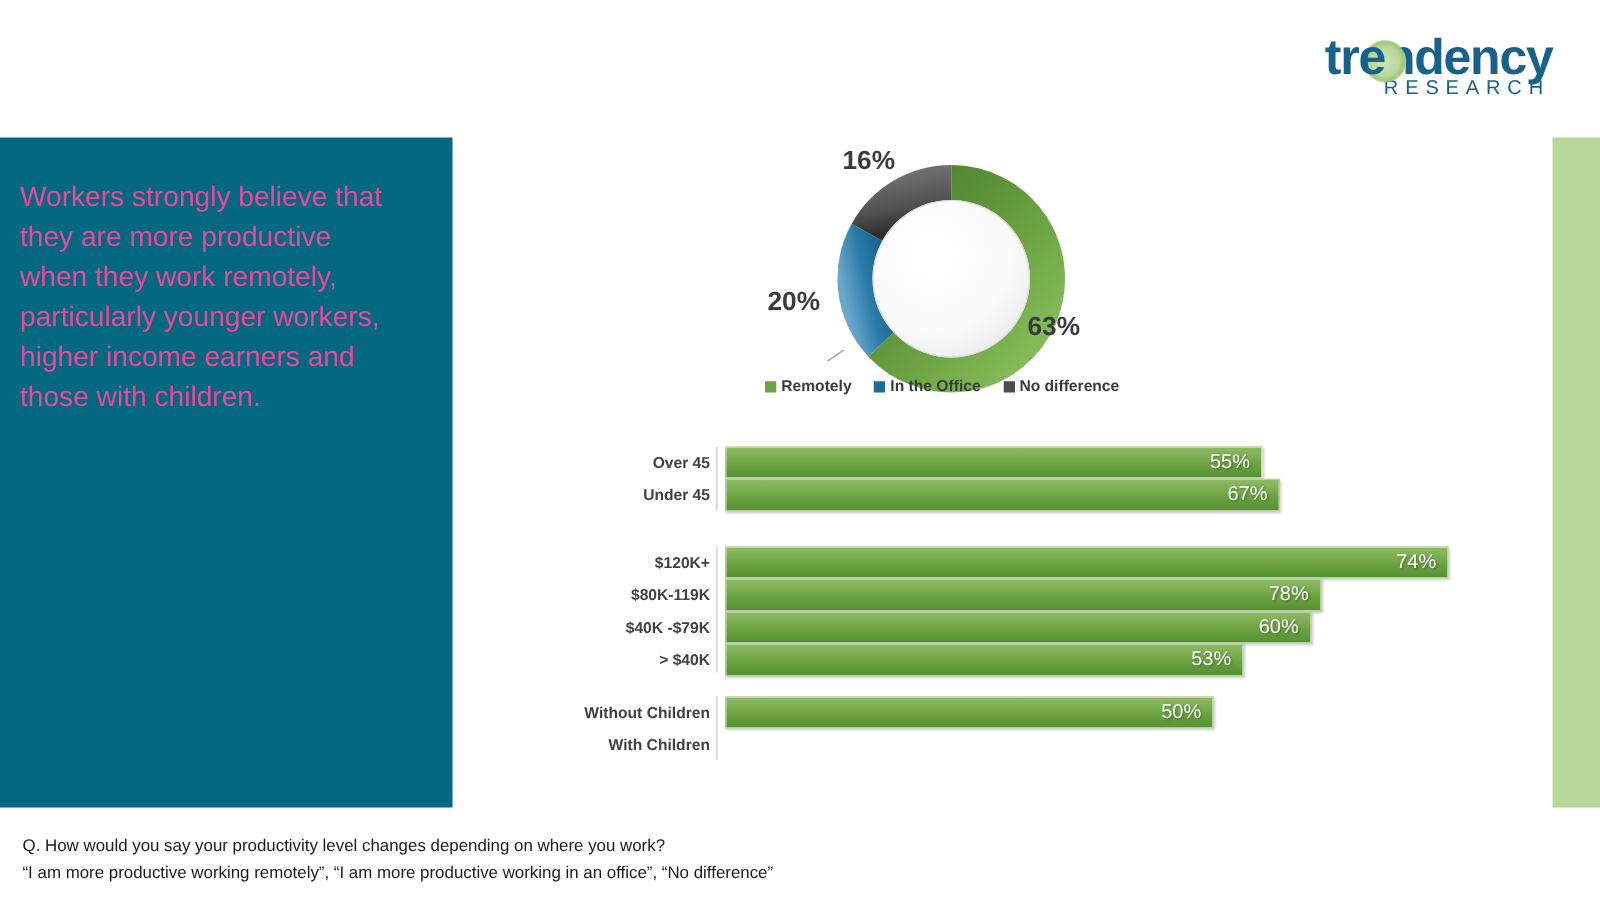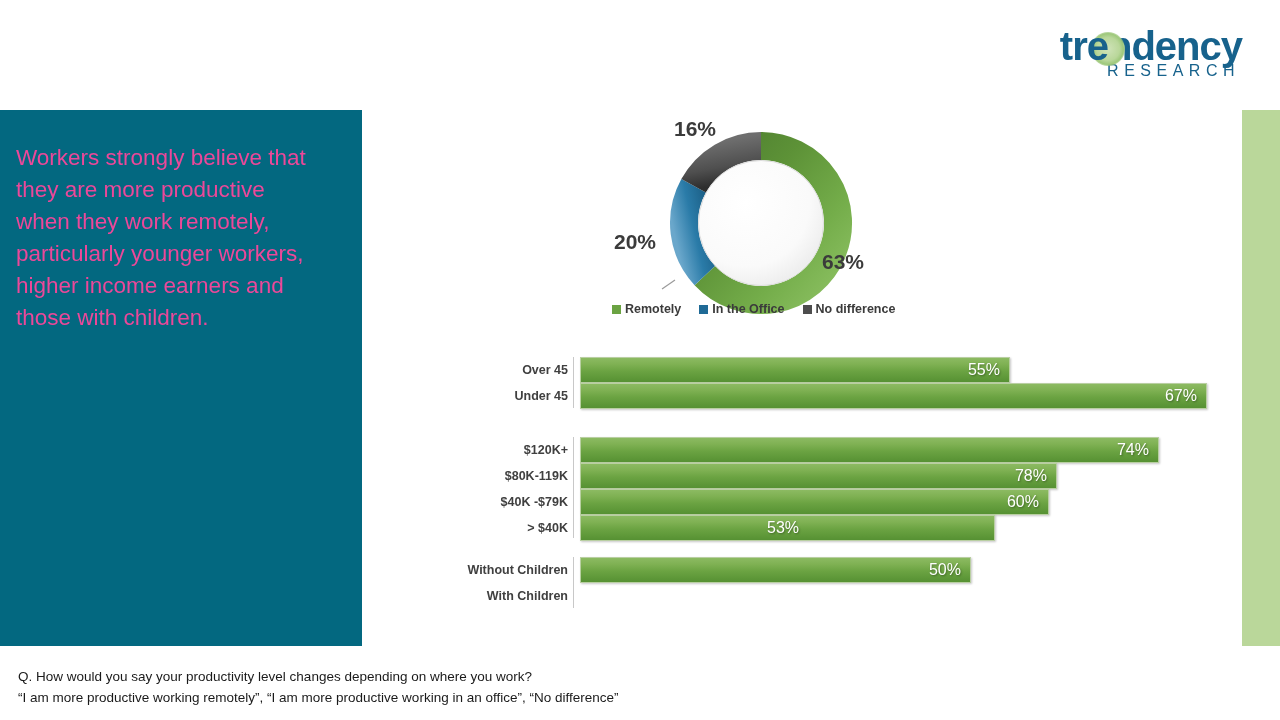--- a/index.html
+++ b/index.html
@@ -188,21 +188,21 @@
     <div class="bar-cat">Over 45</div>
     <div class="bar-track">
       <div class="bar-fill" style="width:430px;">
         <span class="bar-val">55%</span>
       </div>
     </div>
   </div>
   <div class="bar-row" style="top:383px;">
     <div class="bar-cat">Under 45</div>
     <div class="bar-track">
-      <div class="bar-fill" style="width:627px;">
+      <div class="bar-fill" style="width:444px;">
         <span class="bar-val">67%</span>
       </div>
     </div>
   </div>
 
   <div class="bar-row" style="top:437px;">
     <div class="bar-cat">$120K+</div>
     <div class="bar-track">
       <div class="bar-fill" style="width:579px;">
         <span class="bar-val">74%</span>
@@ -221,21 +221,21 @@
     <div class="bar-cat">$40K -$79K</div>
     <div class="bar-track">
       <div class="bar-fill" style="width:469px;">
         <span class="bar-val">60%</span>
       </div>
     </div>
   </div>
   <div class="bar-row" style="top:515px;">
     <div class="bar-cat">&gt; $40K</div>
     <div class="bar-track">
-      <div class="bar-fill" style="width:415px;justify-content:center;">
+      <div class="bar-fill" style="width:415px;">
         <span class="bar-val">53%</span>
       </div>
     </div>
   </div>
 
   <div class="bar-row" style="top:557px;">
     <div class="bar-cat">Without Children</div>
     <div class="bar-track">
       <div class="bar-fill" style="width:391px;">
         <span class="bar-val">50%</span>

